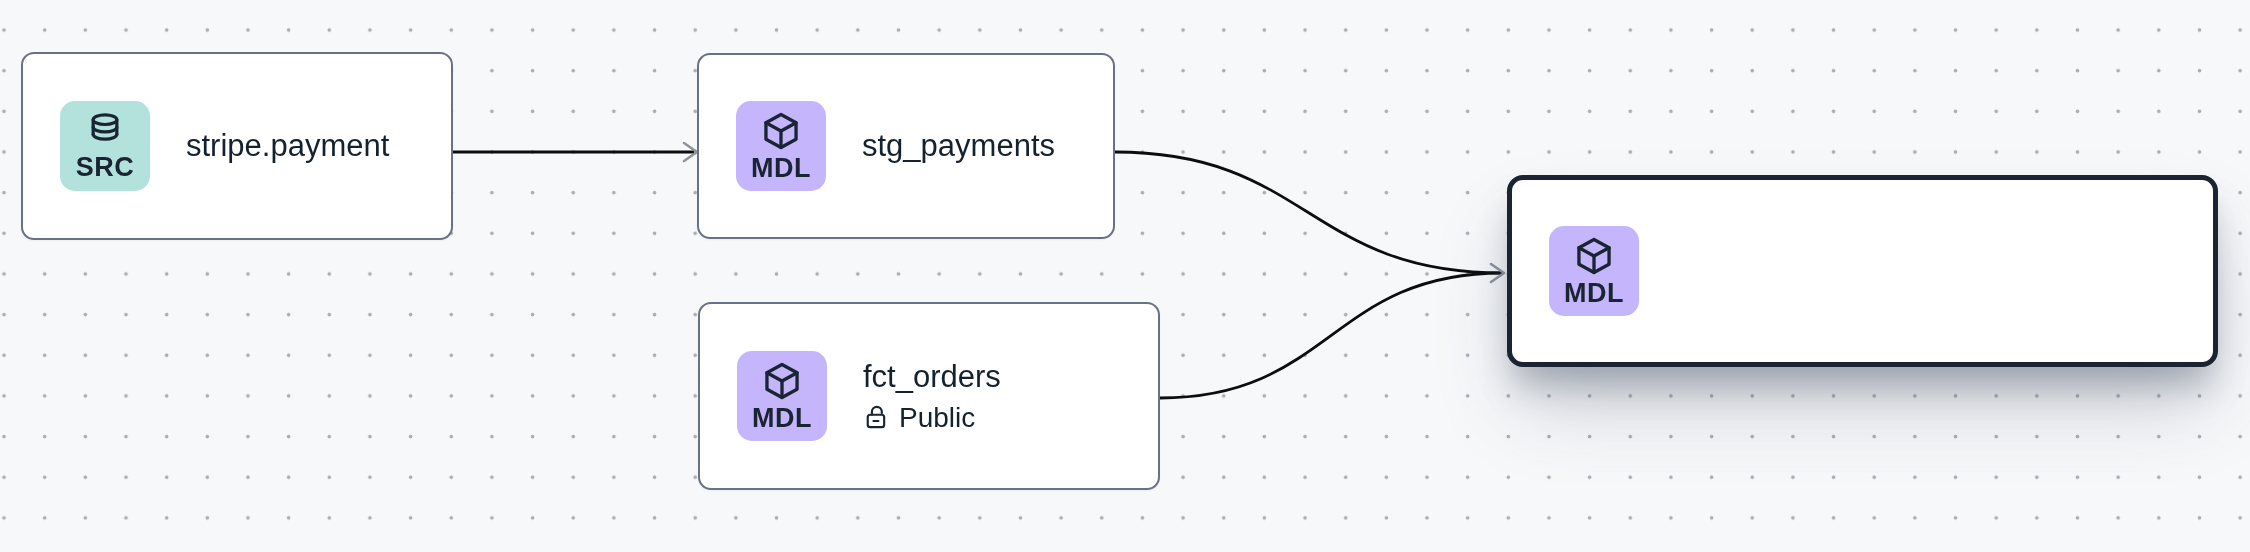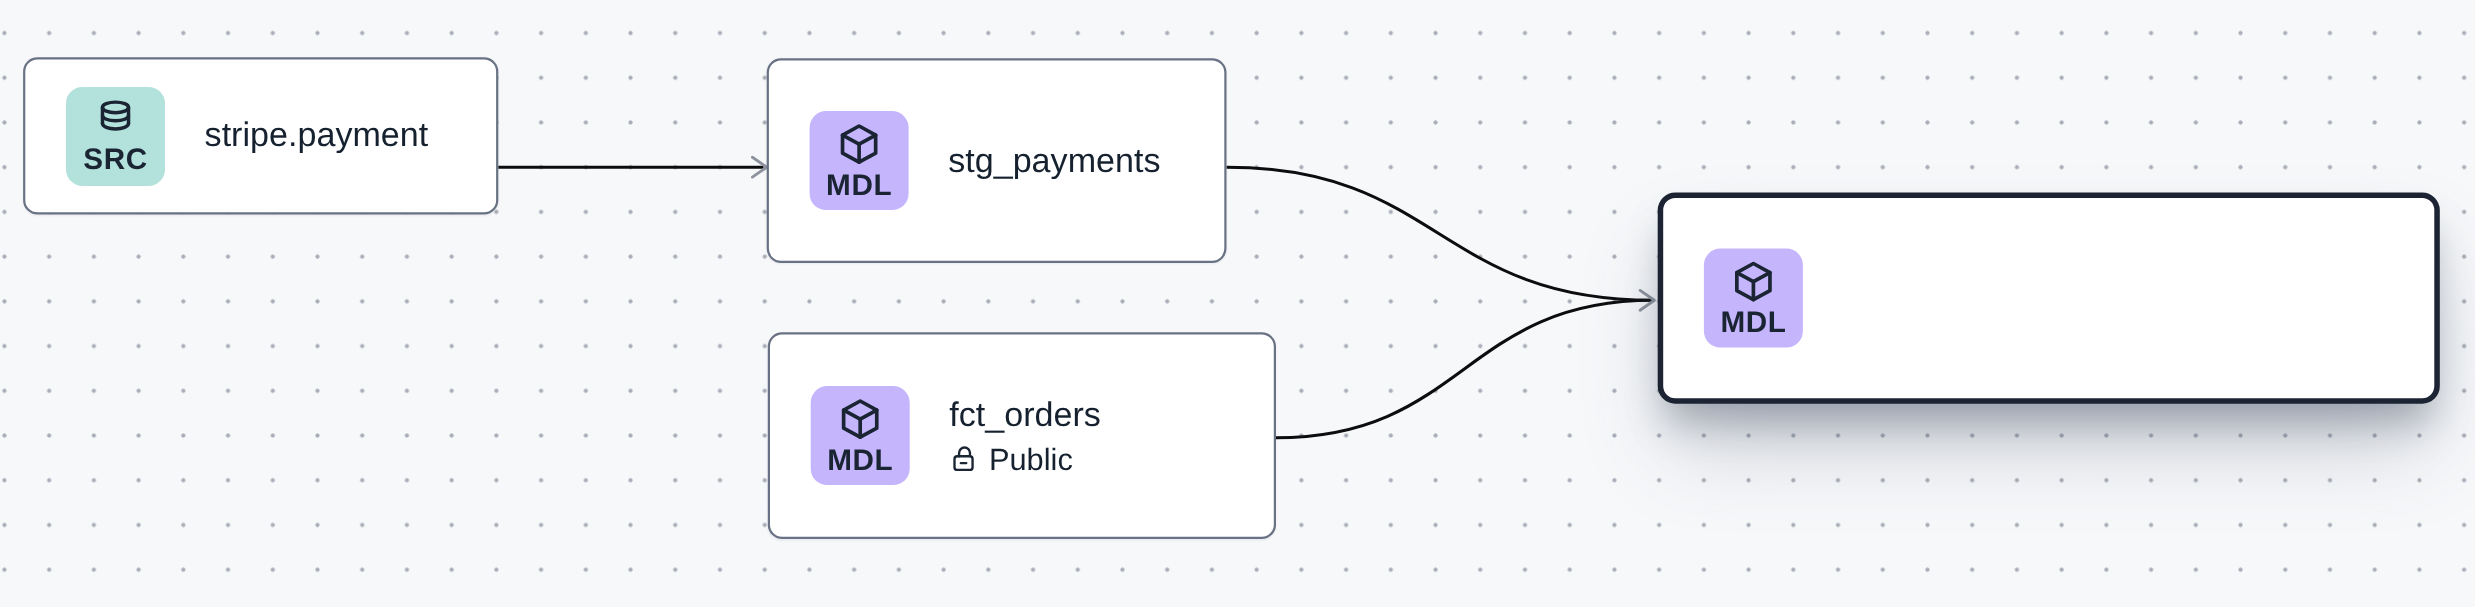--- a/index.html
+++ b/index.html
@@ -48,21 +48,21 @@
     align-items: center;
     padding-left: 37px;
     gap: 36px;
     box-shadow: 0 1px 2px rgba(16,24,40,0.05);
   }
   .node.selected {
     border: 5px solid #1c2433;
     border-radius: 16px;
     box-shadow: 0 24px 34px -8px rgba(71,84,103,0.38), 0 46px 80px -12px rgba(71,84,103,0.28);
   }
-  .node-1 { left: 21px;   top: 52px;  width: 432px; height: 143px; text-align: center; }
+  .node-1 { left: 21px;   top: 52px;  width: 432px; height: 188px; text-align: center; }
   .node-2 { left: 697px;  top: 53px;  width: 418px; height: 186px; }
   .node-3 { left: 698px;  top: 302px; width: 462px; height: 188px; }
   .node-4 { left: 1507px; top: 175px; width: 711px; height: 192px; }
 
   .badge {
     flex: 0 0 auto;
     width: 90px;
     height: 90px;
     border-radius: 15px;
     display: flex;

